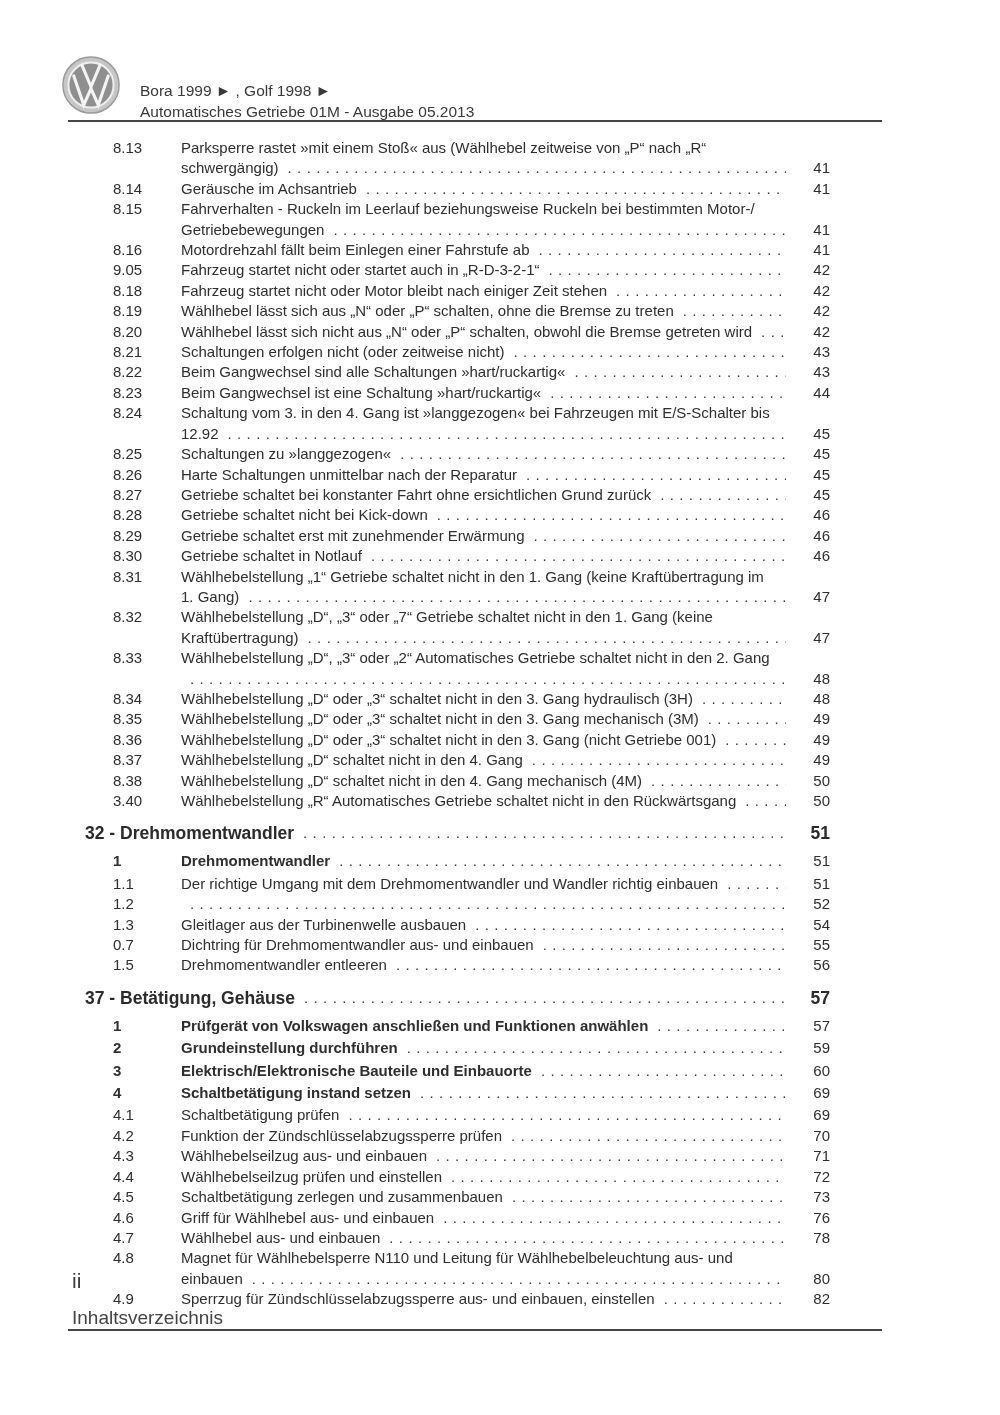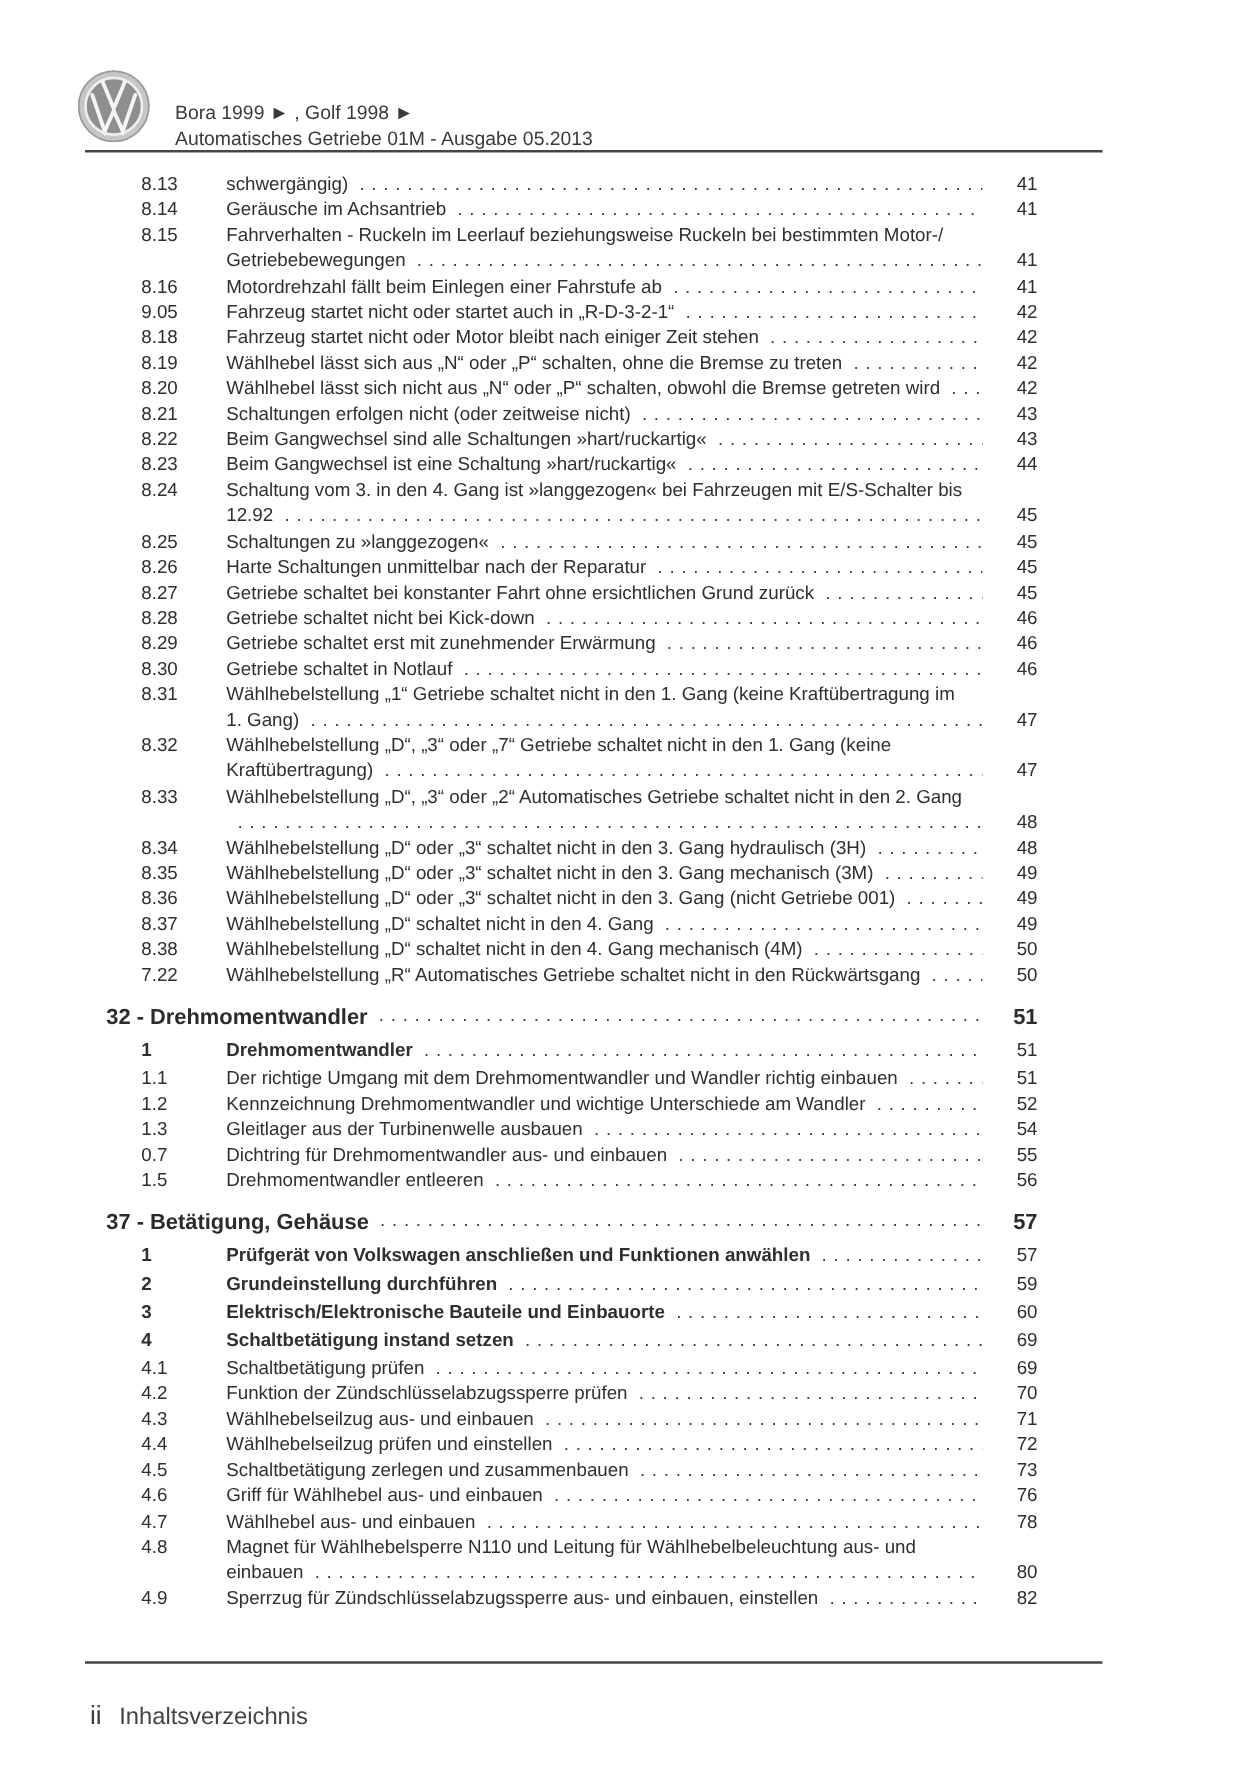--- a/index.html
+++ b/index.html
@@ -42,21 +42,21 @@
     flex:1 1 auto;min-width:0;overflow:hidden;white-space:nowrap;
     margin:0 10px 0 9px;
     font-size:15px;font-weight:400;letter-spacing:.6px;color:#3d3d3d;
   }
   .chapter-row .dots{line-height:24px;}
   .dots::before{
     content:". . . . . . . . . . . . . . . . . . . . . . . . . . . . . . . . . . . . . . . . . . . . . . . . . . . . . . . . . . . . . . . . . . . . . . . . . . . . . . . . . . . . . . . . . . . . . . . . . . . . . . . . . . . . . . . . ";
   }
 
   
-  .ftr{position:absolute;top:1361px;left:72px;display:flex;align-items:baseline;gap:14px;}
+  .ftr{position:absolute;top:1269px;left:72px;display:flex;align-items:baseline;gap:14px;flex-direction:column;}
   .ftr-num{font-size:21px;color:#3c3c3c;}
   .ftr-label{font-size:19px;color:#444444;}
 </style>
 </head>
 <body>
 
 <div class="page">
 
   <header class="hdr">
     <div class="logo">
@@ -75,20 +75,21 @@
     </div>
   </header>
 
   <div class="rule hdr-rule"></div>
 
   <main class="toc">
       <section class="toc-section">
         <div class="entry">
           <span class="e-num">8.13</span>
           <div class="e-body">
+            <div class="tline">Parksperre rastet »mit einem Stoß« aus (Wählhebel zeitweise von „P“ nach „R“</div>
             <div class="lastline">
               <span class="txt">schwergängig)</span>
               <span class="dots"></span>
               <span class="e-page">41</span>
             </div>
           </div>
         </div>
         <div class="entry">
           <span class="e-num">8.14</span>
           <div class="e-body">
@@ -338,21 +339,21 @@
           <span class="e-num">8.38</span>
           <div class="e-body">
             <div class="lastline">
               <span class="txt">Wählhebelstellung „D“ schaltet nicht in den 4. Gang mechanisch (4M)</span>
               <span class="dots"></span>
               <span class="e-page">50</span>
             </div>
           </div>
         </div>
         <div class="entry">
-          <span class="e-num">7.22</span>
+          <span class="e-num">3.40</span>
           <div class="e-body">
             <div class="lastline">
               <span class="txt">Wählhebelstellung „R“ Automatisches Getriebe schaltet nicht in den Rückwärtsgang</span>
               <span class="dots"></span>
               <span class="e-page">50</span>
             </div>
           </div>
         </div>
       </section>
       <section class="toc-section">
@@ -378,21 +379,20 @@
               <span class="txt">Der richtige Umgang mit dem Drehmomentwandler und Wandler richtig einbauen</span>
               <span class="dots"></span>
               <span class="e-page">51</span>
             </div>
           </div>
         </div>
         <div class="entry">
           <span class="e-num">1.2</span>
           <div class="e-body">
             <div class="lastline">
-              <span class="txt">Kennzeichnung Drehmomentwandler und wichtige Unterschiede am Wandler</span>
               <span class="dots"></span>
               <span class="e-page">52</span>
             </div>
           </div>
         </div>
         <div class="entry">
           <span class="e-num">1.3</span>
           <div class="e-body">
             <div class="lastline">
               <span class="txt">Gleitlager aus der Turbinenwelle ausbauen</span>

